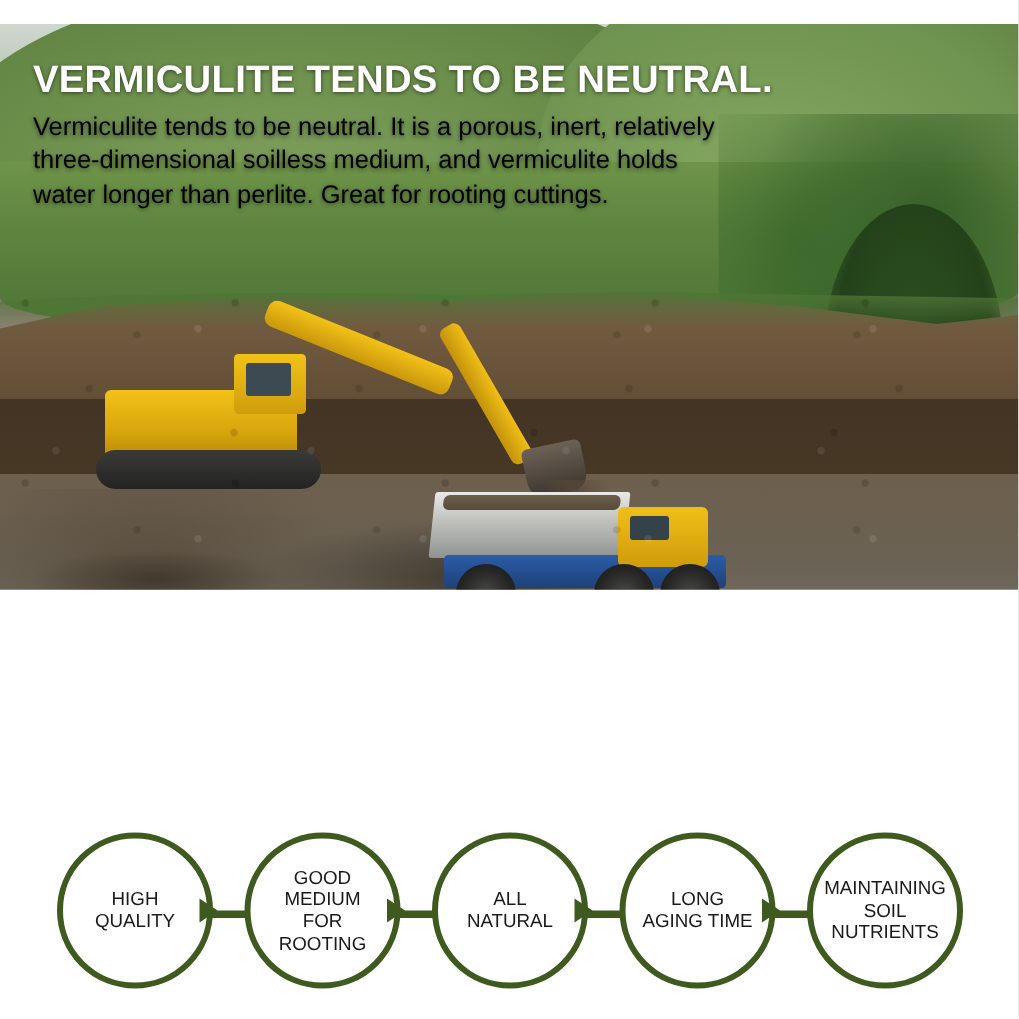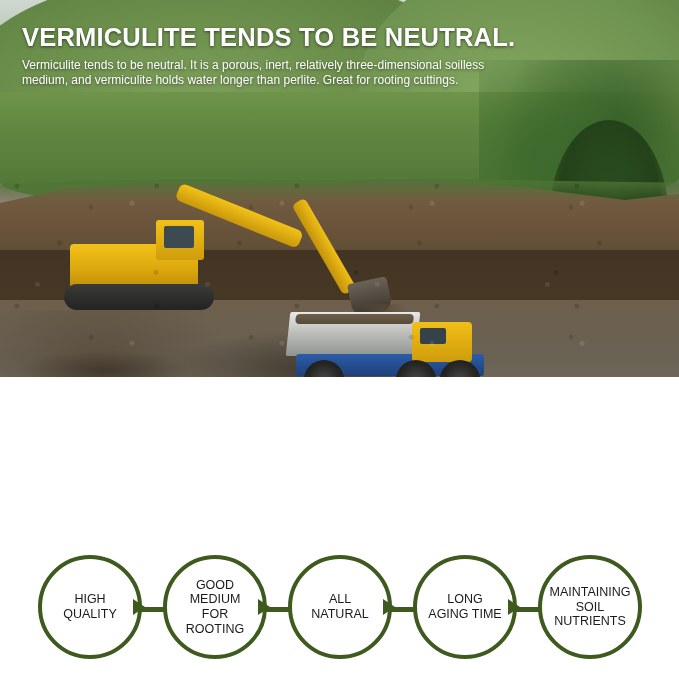--- a/index.html
+++ b/index.html
@@ -15,21 +15,21 @@
     width: 679px;
     height: 679px;
     overflow: hidden;
     background: #ffffff;
   }
 
   
   .photo {
     position: absolute;
     left: 0;
-    top: 0;
+    top: 16px;
     width: 679px;
     height: 377px;
     overflow: hidden;
     background: #8a8071;
   }
 
   
   .sky {
     position: absolute;
     left: 0; top: 0; width: 679px; height: 120px;
@@ -234,23 +234,23 @@
     font-size: 25.5px;
     line-height: 1.08;
     font-weight: bold;
     color: #ffffff;
     letter-spacing: 0.2px;
     text-shadow: 0 1px 3px rgba(0,0,0,0.55);
     font-family: "Liberation Sans", sans-serif;
   }
   .subtext {
     margin: 0;
-    font-size: 12px;
+    font-size: 17px;
     line-height: 1.33;
-    color: #ffffff;
+    color: #000000;
     font-weight: normal;
     text-shadow: 0 1px 3px rgba(0,0,0,0.5);
     max-width: 470px;
     font-family: "Liberation Sans", sans-serif;
   }
 
   
   .features {
     position: absolute;
     left: 0;

